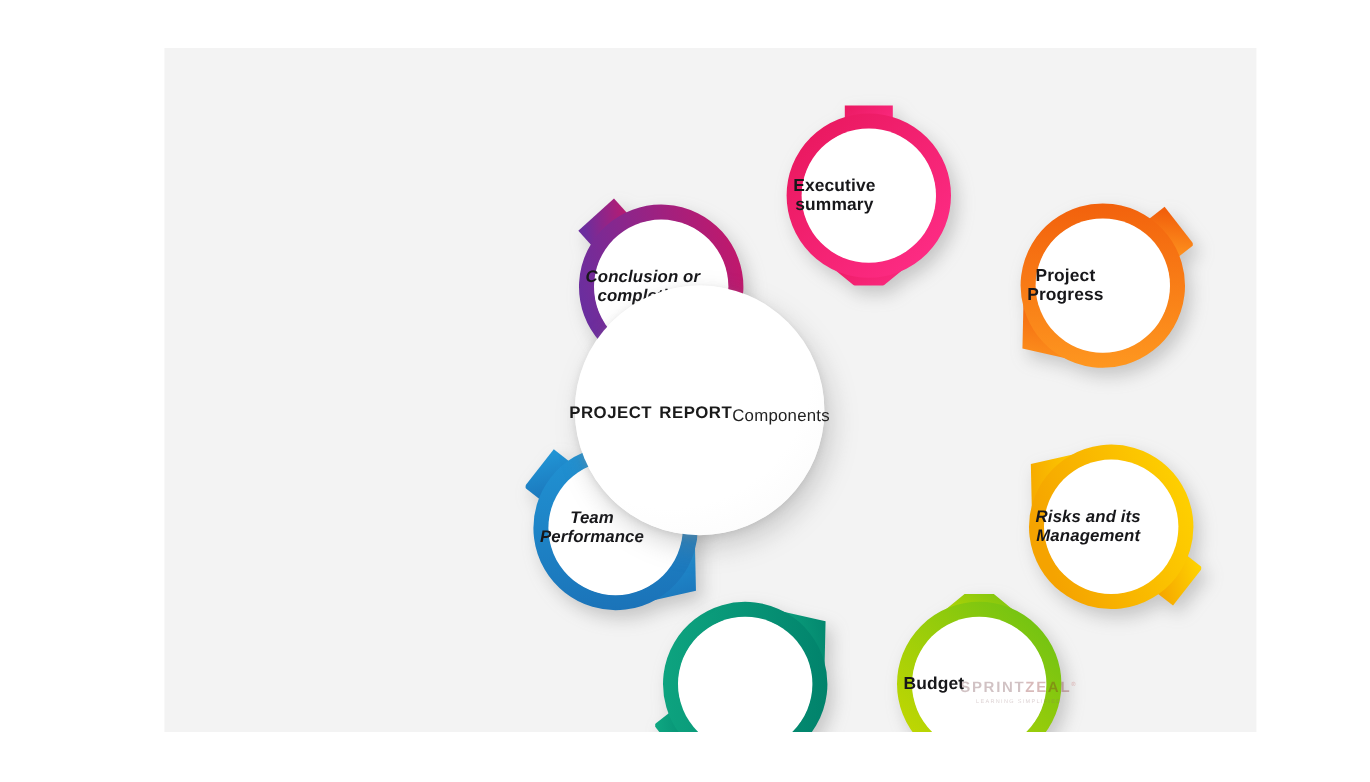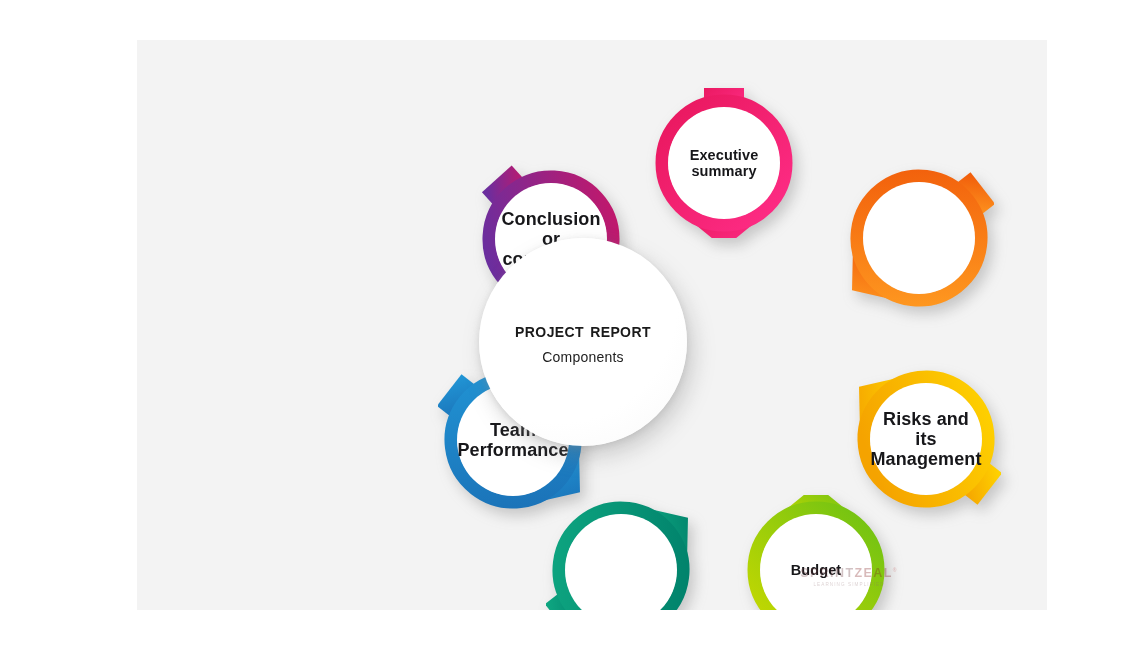--- a/index.html
+++ b/index.html
@@ -35,21 +35,21 @@
   #center-hub {
     position: absolute;
     left: 342px;
     top: 198px;
     width: 208px;
     height: 208px;
     border-radius: 50%;
     background: radial-gradient(circle at 38% 32%, #ffffff 0%, #ffffff 62%, #fbfbfb 84%, #f2f2f2 100%);
     box-shadow: 6px 10px 22px rgba(120,120,120,0.33), 0 2px 6px rgba(150,150,150,0.25);
     display: flex;
-    flex-direction: column;
+    flex-direction: row;
     align-items: center;
     justify-content: center;
     z-index: 5;
   }
   #center-hub .hub-title {
     font-size: 20.5px;
     font-weight: bold;
     color: #1a1a1a;
     letter-spacing: 0.4px;
     font-variant: small-caps;
@@ -73,39 +73,39 @@
   }
   .node .ring-wrap {
     position: absolute;
     inset: 0;
     filter: drop-shadow(5px 7px 7px rgba(110,110,110,0.34));
   }
   .node svg { display: block; width: 150px; height: 150px; }
 
   .node .node-label {
     position: absolute;
-    left: 14px;
+    left: 4px;
     top: 14px;
     width: 122px;
     height: 122px;
     border-radius: 50%;
     display: flex;
     align-items: center;
-    justify-content: center;
+    justify-content: flex-start;
     text-align: center;
     font-size: 14.5px;
     font-weight: bold;
     color: #17171a;
     line-height: 1.12;
     letter-spacing: 0.1px;
     padding: 0 8px;
     box-sizing: border-box;
     pointer-events: none;
   }
-  .node .node-label.small { font-size: 18px; }
+  .node .node-label.small { font-size: 14px; font-style: italic; }
 
   
   #node-executive-summary { left: 512px; top: 48px; }
   #node-project-progress  { left: 707px; top: 123px; }
   #node-risks             { left: 714px; top: 324px; }
   #node-budget            { left: 604px; top: 455px; }
   #node-timelines         { left: 409px; top: 455px; }
   #node-team-performance  { left: 301px; top: 325px; }
   #node-conclusion        { left: 339px; top: 124px; }
 
@@ -186,20 +186,26 @@
             </linearGradient>
           </defs>
           <g transform="rotate(52 75 75)">
             <rect x="55" y="-6" width="40" height="30" fill="url(#g-prog)"></rect>
             <path d="M55 120 L95 120 L95 133 L108 133 L75 160 L42 133 L55 133 Z" fill="url(#g-prog)"></path>
             <circle cx="75" cy="75" r="62" fill="none" stroke="url(#g-prog)" stroke-width="13"></circle>
           </g>
           <circle cx="75" cy="75" r="56" fill="#ffffff"></circle>
         </svg>
       </div>
+      <div class="node-label">
+        <span>
+          <span>Project</span><br>
+          <span>Progress</span>
+        </span>
+      </div>
     </div>
 
     <div class="node" id="node-budget">
       <div class="ring-wrap">
         <svg viewBox="0 0 150 150" xmlns="http://www.w3.org/2000/svg">
           <defs>
             <linearGradient id="g-budg" x1="1" y1="0" x2="0" y2="1">
               <stop offset="0%" stop-color="#c8d900"></stop>
               <stop offset="100%" stop-color="#6cc114"></stop>
             </linearGradient>

